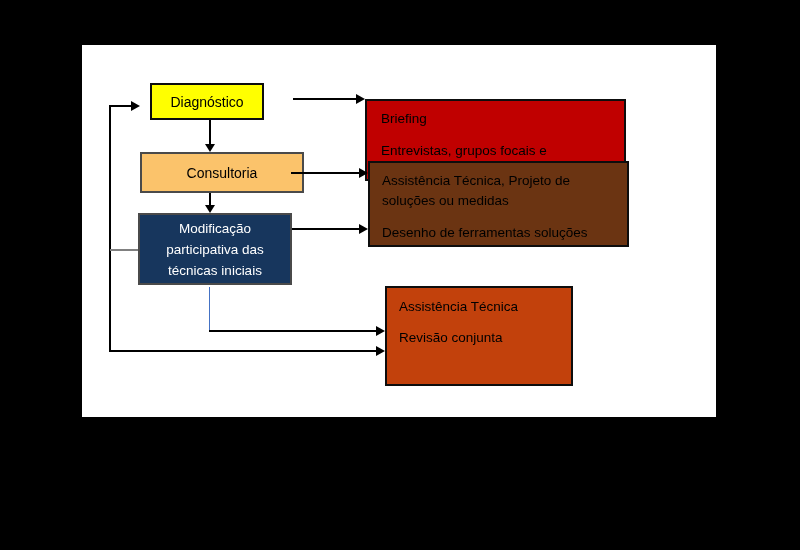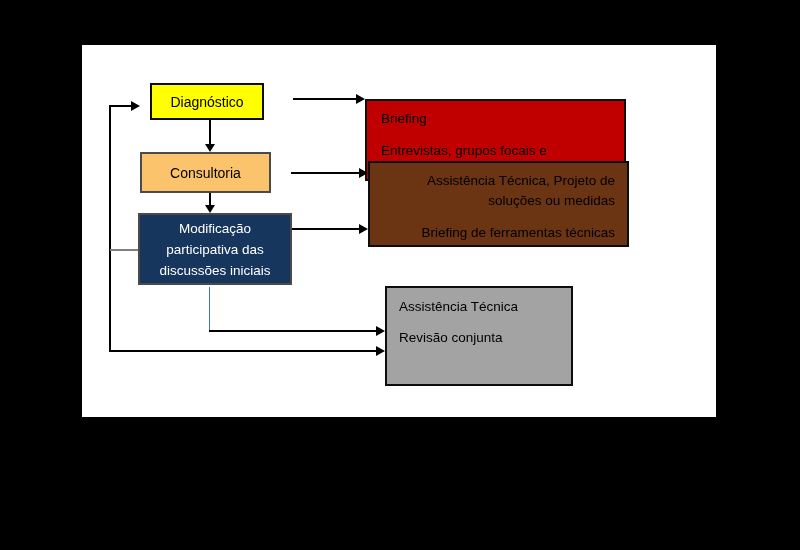--- a/index.html
+++ b/index.html
@@ -37,21 +37,21 @@
     justify-content: center;
     text-align: center;
   }
   .node-diagnostico {
     left: 68px; top: 38px; width: 114px; height: 37px;
     background: #ffff00;
     border: 2px solid #0d0d0d;
     font-size: 14px;
   }
   .node-consultoria {
-    left: 58px; top: 107px; width: 131px; height: 41px;
+    left: 58px; top: 107px; width: 164px; height: 41px;
     background: #fbc36b;
     border: 2px solid #4a4a4a;
     font-size: 14px;
   }
   .node-modificacao {
     left: 56px; top: 168px; width: 154px; height: 72px;
     background: #17365d;
     border: 2px solid #4a4a4a;
     color: #ffffff;
     font-size: 13.5px;
@@ -111,34 +111,34 @@
       <span>Diagnóstico</span>
     </div>
 
     <div class="node center node-consultoria" style="background-color: rgb(251, 195, 107); color: rgb(0, 0, 0);">
       <span>Consultoria</span>
     </div>
 
     <div class="node center node-modificacao" style="background-color: rgb(23, 54, 93); color: rgb(255, 255, 255);">
       <span>Modificação</span>
       <span>participativa das</span>
-      <span>discussões iniciais</span>
+      <span>técnicas iniciais</span>
     </div>
 
     <div class="node node-briefing" style="background-color: rgb(192, 0, 0); color: rgb(0, 0, 0);">
       <p class="para">Briefing</p>
       <p class="para">Entrevistas, grupos focais e discussões</p>
     </div>
 
-    <div class="node node-assistencia-projeto" style="background-color: rgb(107, 52, 18); color: rgb(0, 0, 0); text-align: right;">
+    <div class="node node-assistencia-projeto" style="background-color: rgb(107, 52, 18); color: rgb(0, 0, 0);">
       <p class="para">Assistência Técnica, Projeto de soluções ou medidas</p>
-      <p class="para">Briefing de ferramentas técnicas</p>
+      <p class="para">Desenho de ferramentas soluções</p>
     </div>
 
-    <div class="node node-assistencia-revisao" style="background-color: #a3a3a3; color: rgb(0, 0, 0);">
+    <div class="node node-assistencia-revisao" style="background-color: #c2410c; color: rgb(0, 0, 0);">
       <p class="para tight">Assistência Técnica</p>
       <p class="para tight">Revisão conjunta</p>
     </div>
 
     <div class="line" style="left:127px; top:75px; width:2px; height:24px;"></div>
     <div class="tri down" style="left:123px; top:99px;"></div>
 
     <div class="line" style="left:127px; top:148px; width:2px; height:12px;"></div>
     <div class="tri down" style="left:123px; top:160px;"></div>
 

